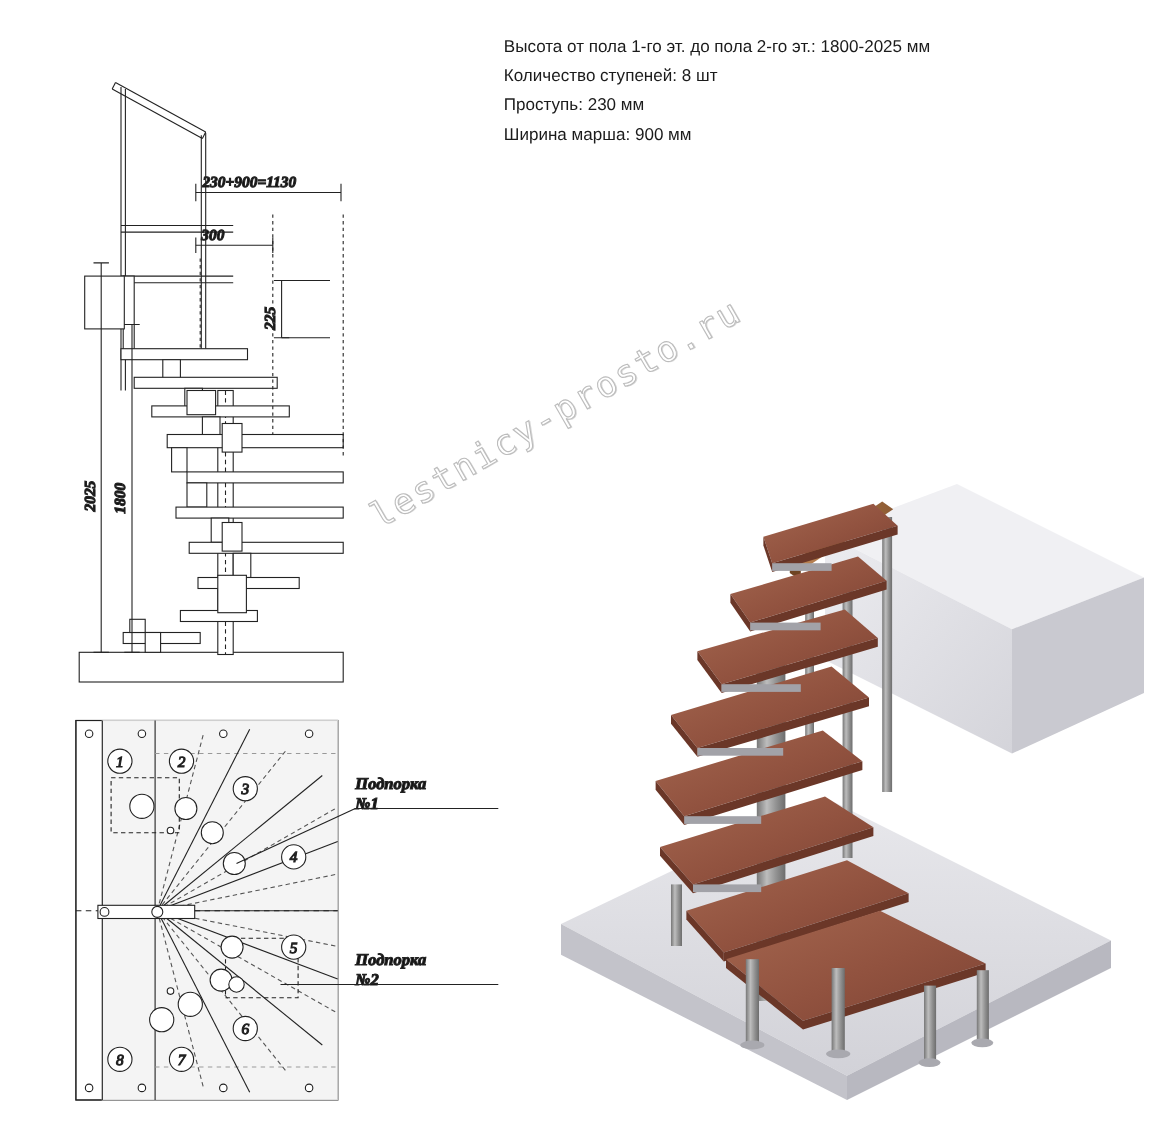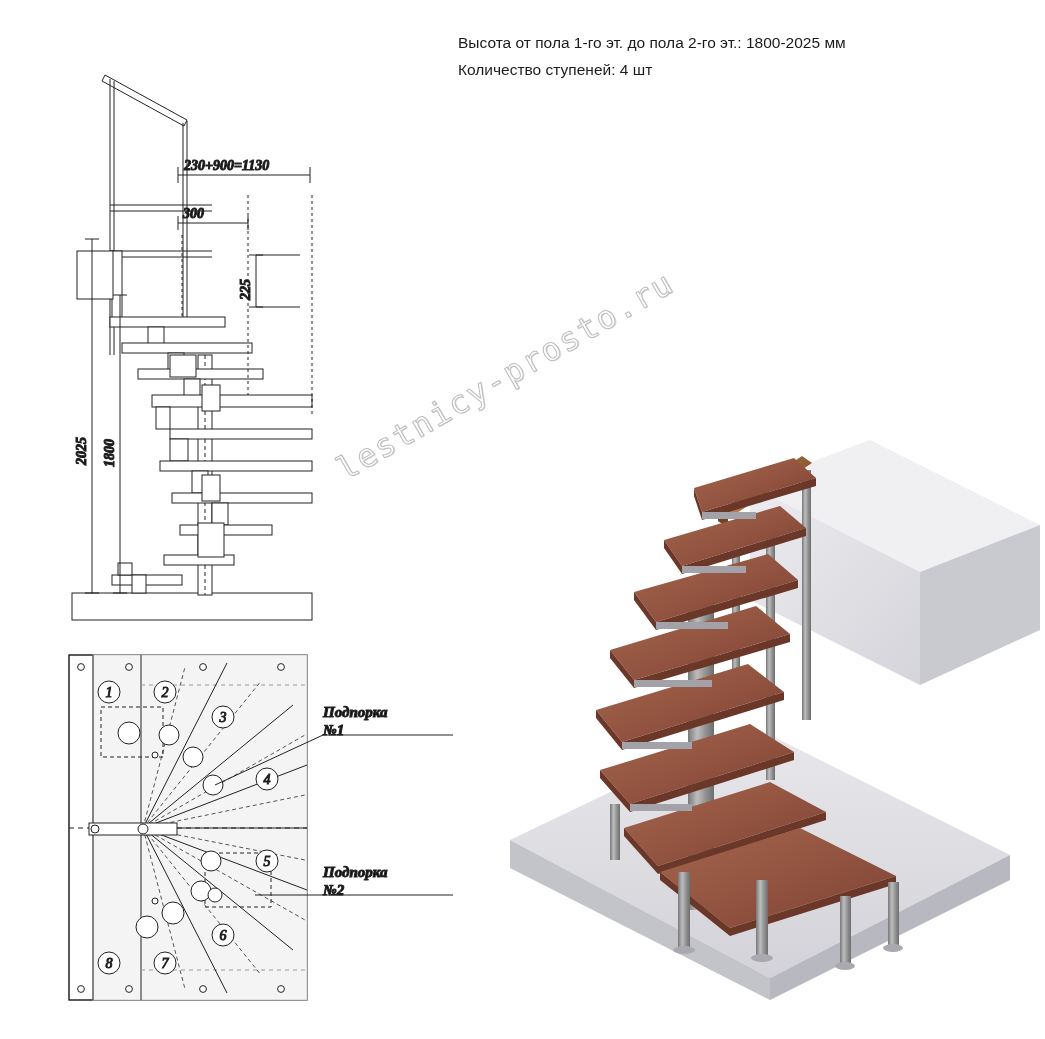--- a/index.html
+++ b/index.html
@@ -104,21 +104,23 @@
     fill: #111;
   }
 </style>
 </head>
 <body>
 
 <div class="page">
 
   <div class="spec">
     <div class="spec-line">Высота от пола 1-го эт. до пола 2-го эт.: 1800-2025 мм</div>
-    <div class="spec-line">Количество ступеней: 4 шт</div>
+    <div class="spec-line">Количество ступеней: 8 шт</div>
+    <div class="spec-line">Проступь: 230 мм</div>
+    <div class="spec-line">Ширина марша: 900 мм</div>
   </div>
 
   <div class="elev">
     <svg class="side-view-svg" width="340" height="580" viewBox="0 0 340 580" xmlns="http://www.w3.org/2000/svg">
       <g stroke="#222" fill="none" stroke-width="1">
 
         <rect x="20" y="538" width="240" height="27" fill="#ffffff" stroke="#222"></rect>
 
         <rect x="146" y="300" width="14" height="240" fill="#ffffff"></rect>
         <line x1="153" y1="300" x2="153" y2="540" stroke="#222" stroke-dasharray="4 3"></line>

